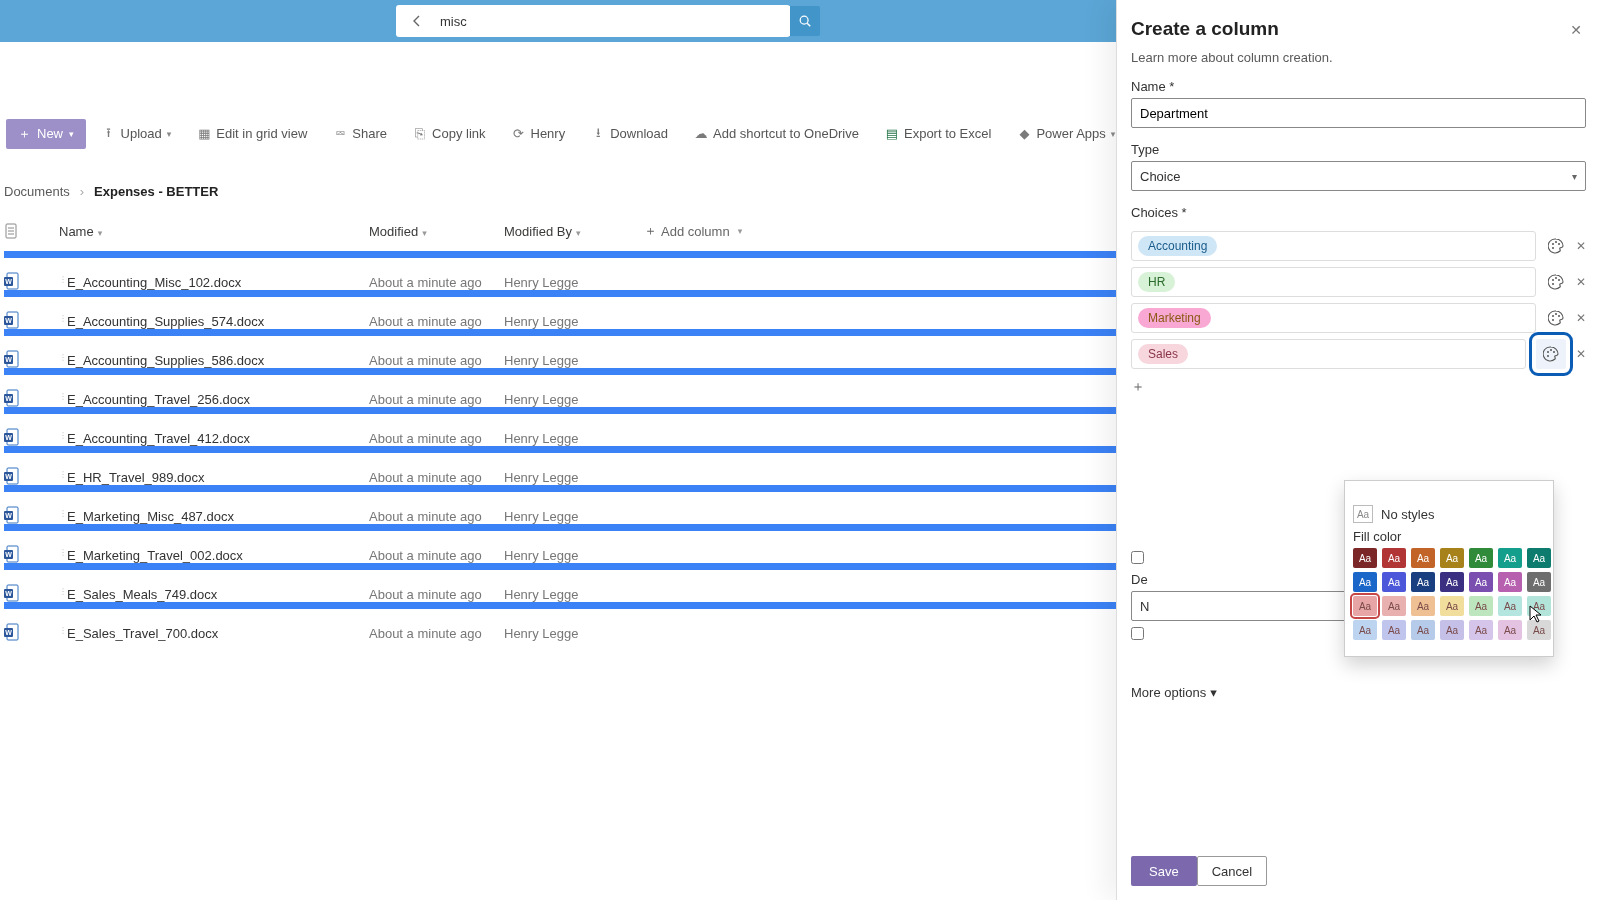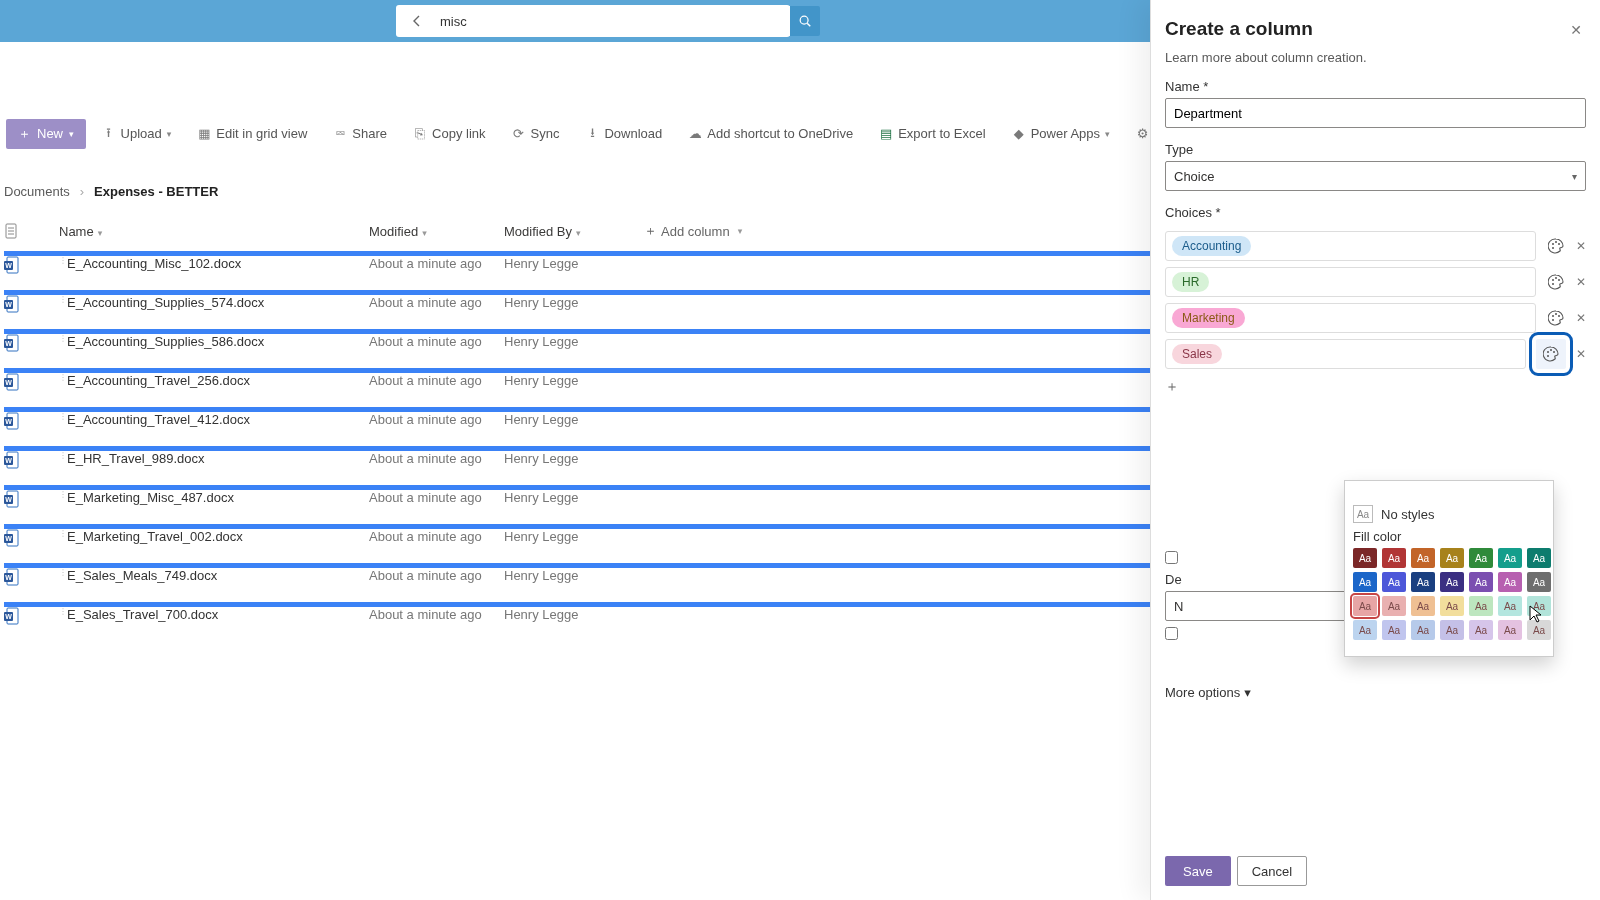--- a/index.html
+++ b/index.html
@@ -32,29 +32,29 @@
 
 
 .tbl { padding-left: 4px; }
 .thead { display: flex; align-items: center; height: 40px; color: #3b3a39; font-weight: 500; font-size: 13px; }
 .col-ico { width: 55px; text-align: center; }
 .col-name { width: 310px; }
 .col-mod { width: 135px; }
 .col-modby { width: 140px; }
 .col-add { color: #666; font-size: 13px; display: flex; align-items: center; gap: 4px; }
 .sort-chev { font-size: 9px; color: #999; margin-left: 4px; }
-.row { display: flex; align-items: flex-start; height: 39px; color: #444; border-top: 5px solid #3b82f6; }
+.row { display: flex; align-items: flex-end; height: 39px; color: #444; border-top: 7px solid #3b82f6; }
 .row .col-ico svg { vertical-align: middle; }
 .row .col-name { color: #333; }
 .row .col-mod, .row .col-modby { color: #777; font-size: 13px; }
 
 
 
 
-.panel { position: absolute; top: 0; right: 0; bottom: 0; width: 450px; background: #fff; border-left: 1px solid #ddd; padding: 18px 14px 10px 14px; display: flex; flex-direction: column; box-shadow: -12px 0 24px rgba(0,0,0,0.06); }
+.panel { position: absolute; top: 0; right: 0; bottom: 0; width: 484px; background: #fff; border-left: 1px solid #ddd; padding: 18px 14px 10px 14px; display: flex; flex-direction: column; box-shadow: -12px 0 24px rgba(0,0,0,0.06); }
 .panel-head { display: flex; justify-content: space-between; align-items: flex-start; }
 .panel-title { font-size: 19px; font-weight: 600; color: #222; }
 .close-x { font-size: 14px; color: #777; cursor: pointer; padding: 4px; }
 .panel-sub { color: #5a5a5a; font-size: 13px; margin-top: 8px; }
 .field { margin-top: 14px; }
 .field-label { font-size: 13px; color: #333; margin-bottom: 4px; font-weight: 500; }
 .field-input { width: 100%; height: 30px; border: 1px solid #8a8886; padding: 0 8px; font-size: 13px; border-radius: 2px; }
 .field-textarea { width: 100%; height: 58px; border: 1px solid #8a8886; padding: 6px 8px; font-size: 13px; border-radius: 2px; resize: vertical; }
 .field-select { width: 100%; height: 30px; border: 1px solid #8a8886; padding: 0 8px; font-size: 13px; border-radius: 2px; position: relative; display: flex; align-items: center; justify-content: space-between; }
 .field-select .chev { font-size: 10px; color: #666; }
@@ -80,21 +80,21 @@
 .cp-top { display: flex; align-items: center; gap: 8px; margin-bottom: 6px; }
 .cp-nostyle-sw { width: 20px; height: 18px; border: 1px solid #bbb; display: flex; align-items: center; justify-content: center; font-size: 10px; color: #888; }
 .cp-nostyle-lbl { font-size: 13px; color: #333; }
 .cp-section-lbl { font-size: 13px; color: #333; margin: 4px 0 4px 0; }
 .cp-grid { display: grid; grid-template-columns: repeat(7, 24px); gap: 5px; }
 .cp-sw { width: 24px; height: 20px; font-size: 10px; display: flex; align-items: center; justify-content: center; color: #fff; border-radius: 2px; }
 .cp-sw.sel { outline: 2px solid #c64545; outline-offset: 1px; }
 .cursor { position: absolute; top: 604px; right: 56px; z-index: 10; font-size: 16px; }
 
 .more-opts { margin-top: 12px; color: #333; font-size: 13px; display: flex; align-items: center; gap: 4px; position: absolute; bottom: 200px; left: 14px;}
-.panel-footer { position: absolute; bottom: 14px; left: 14px; display: flex; gap: 6px; }
+.panel-footer { position: absolute; bottom: 14px; left: 14px; display: flex; }
 .btn-save { background: #7b68ad; color: #fff; border: none; height: 30px; padding: 0 18px; font-size: 13px; border-radius: 2px; }
 .btn-cancel { background: #fff; color: #333; border: 1px solid #999; height: 30px; padding: 0 14px; font-size: 13px; border-radius: 2px; }
 
 .hidden-behind { position: absolute; left: 14px; bottom: 260px; width: 260px; }
 .check-row { display: flex; align-items: center; gap: 6px; font-size: 13px; color: #333; margin-top: 6px; }
 .field-select.small { width: 260px; }
 
 svg { display: block; }
 </style>
 </head>
@@ -139,21 +139,21 @@
   <div class="cmd">
       <span class="ic">⮹</span>
       <span>Share</span>
     </div>
   <div class="cmd">
       <span class="ic">⎘</span>
       <span>Copy link</span>
     </div>
   <div class="cmd">
       <span class="ic">⟳</span>
-      <span>Sync</span>
+      <span>Henry</span>
     </div>
   <div class="cmd">
       <span class="ic">⭳</span>
       <span>Download</span>
     </div>
   <div class="cmd">
       <span class="ic">☁</span>
       <span>Add shortcut to OneDrive</span>
     </div>
   <div class="cmd">

